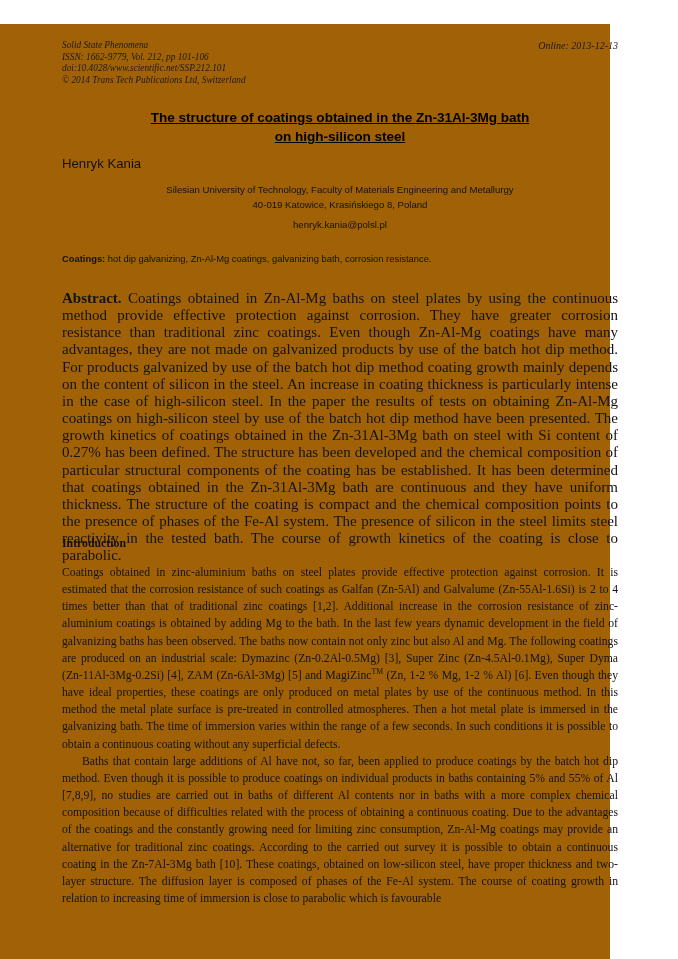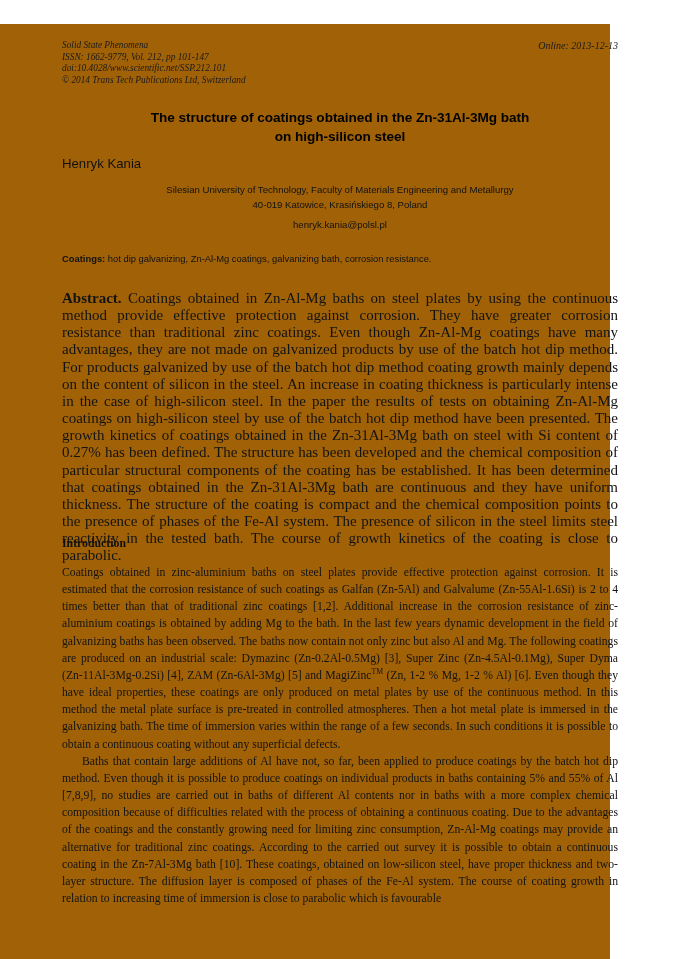--- a/index.html
+++ b/index.html
@@ -55,20 +55,21 @@
     left: 62px;
     top: 84px;
     width: 556px;
     text-align: center;
     font-family: "Liberation Sans", "DejaVu Sans", sans-serif;
     font-weight: bold;
     font-size: 13.6px;
     line-height: 19px;
     color: #000000;
     letter-spacing: -0.05px;
+    text-decoration: underline;
   }
 
   
   .author {
     position: absolute;
     left: 62px;
     top: 131px;
     width: 556px;
     text-align: left;
     font-family: "Liberation Sans", "DejaVu Sans", sans-serif;
@@ -176,21 +177,21 @@
 </head>
 <body>
 
 <div class="page">
 
   <div class="journal-header">
     <div class="hdr-row">
       <span>Solid State Phenomena</span>
       <span class="online">Online: 2013-12-13</span>
     </div>
-    <div class="hdr-row">ISSN: 1662-9779, Vol. 212, pp 101-147</div>
+    <div class="hdr-row">ISSN: 1662-9779, Vol. 212, pp 101-106</div>
     <div class="hdr-row">doi:10.4028/www.scientific.net/SSP.212.101</div>
     <div class="hdr-row">© 2014 Trans Tech Publications Ltd, Switzerland</div>
   </div>
 
   <div class="title">
     <div>The structure of coatings obtained in the Zn-31Al-3Mg bath</div>
     <div>on high-silicon steel</div>
   </div>
 
   <div class="author">Henryk Kania</div>

